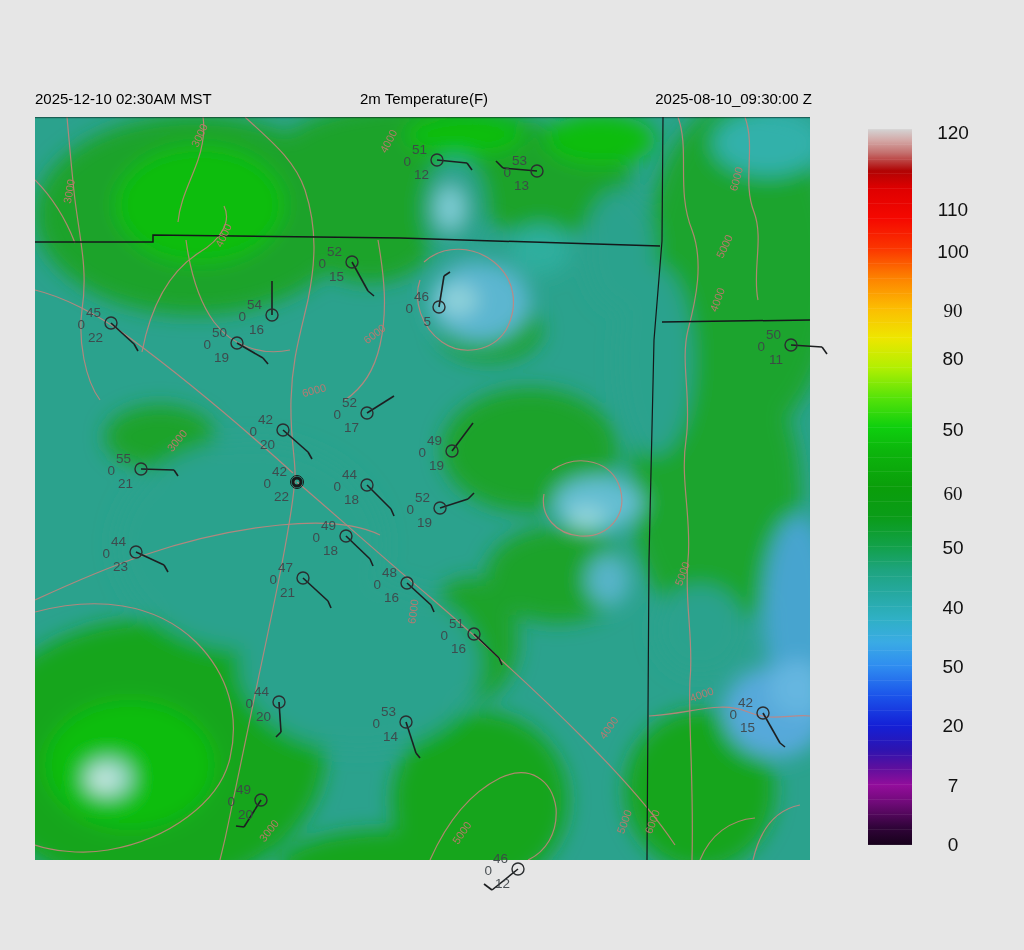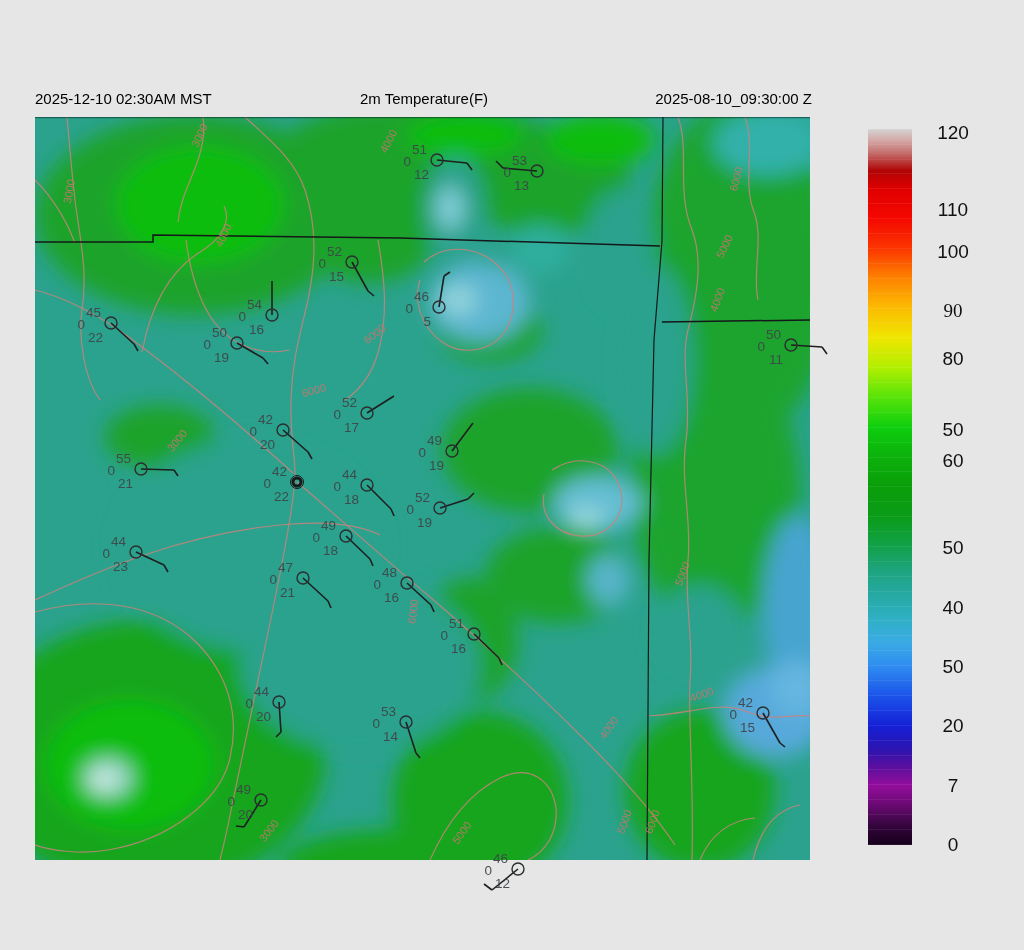--- a/index.html
+++ b/index.html
@@ -336,21 +336,21 @@
 
   <div id="colorbar" style="background: linear-gradient(to top, rgb(23, 1, 27) 0%, rgb(49, 4, 58) 2.5%, rgb(110, 10, 119) 5.83%, rgb(147, 13, 155) 8.33%, rgb(92, 15, 158) 10.83%, rgb(45, 20, 176) 13.33%, rgb(20, 32, 214) 16.67%, rgb(27, 84, 234) 20.83%, rgb(47, 141, 240) 25%, rgb(58, 171, 228) 28.33%, rgb(47, 176, 196) 31.67%, rgb(38, 169, 162) 35%, rgb(30, 164, 127) 38.33%, rgb(18, 161, 74) 41.67%, rgb(10, 156, 24) 45.83%, rgb(10, 158, 10) 50%, rgb(12, 181, 12) 55%, rgb(14, 207, 14) 58.33%, rgb(87, 227, 9) 62.5%, rgb(178, 239, 2) 66.67%, rgb(238, 230, 0) 70.83%, rgb(252, 188, 2) 75%, rgb(253, 130, 0) 79.17%, rgb(251, 53, 0) 83.33%, rgb(245, 8, 0) 87.5%, rgb(223, 0, 0) 91.67%, rgb(176, 4, 4) 94.17%, rgb(196, 112, 110) 96.67%, rgb(211, 166, 164) 98.33%, rgb(212, 212, 212) 100%);"></div>
   <div id="colorbar-stripes"></div>
   <div id="cbar-ticks">
       <div class="cbar-tick" style="top: 133px;">120</div>
       <div class="cbar-tick" style="top: 210px;">110</div>
       <div class="cbar-tick" style="top: 251.66px;">100</div>
       <div class="cbar-tick" style="top: 310.99px; font-family: Liberation Serif, serif;">90</div>
       <div class="cbar-tick" style="top: 359px;">80</div>
       <div class="cbar-tick" style="top: 429.65px;">50</div>
-      <div class="cbar-tick" style="top: 461px;">60</div>
+      <div class="cbar-tick" style="top: 494px; font-family: Liberation Serif, serif;">60</div>
       <div class="cbar-tick" style="top: 548.31px;">50</div>
       <div class="cbar-tick" style="top: 607.64px;">40</div>
       <div class="cbar-tick" style="top: 666.97px;">50</div>
       <div class="cbar-tick" style="top: 726.3px;">20</div>
       <div class="cbar-tick" style="top: 785.63px;">7</div>
       <div class="cbar-tick" style="top: 844.96px;">0</div>
     </div>
 
 </div>
 

